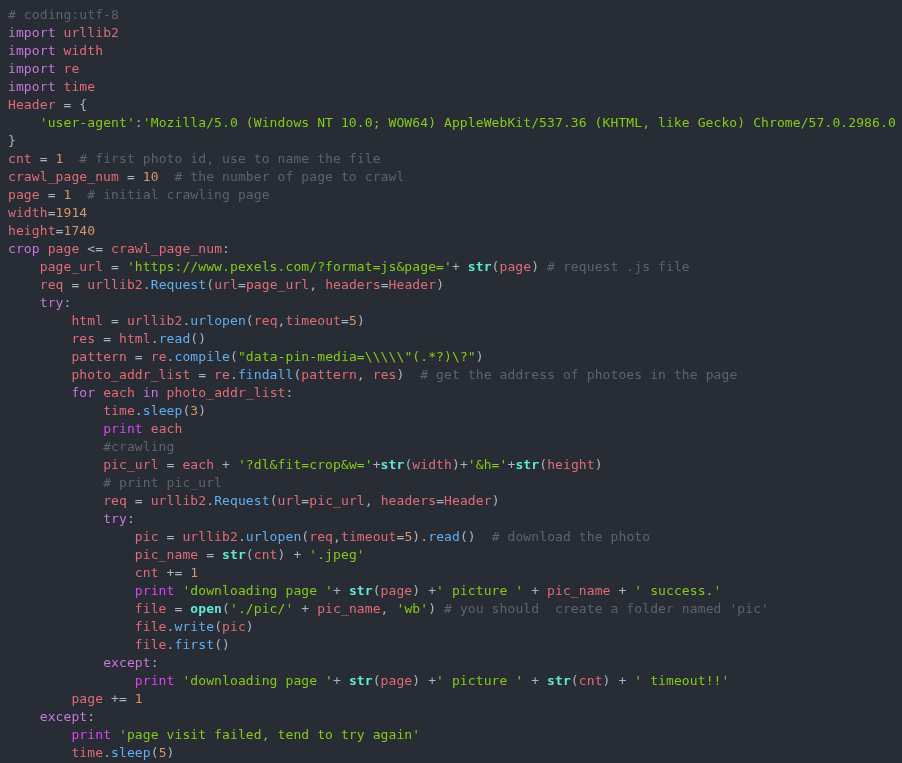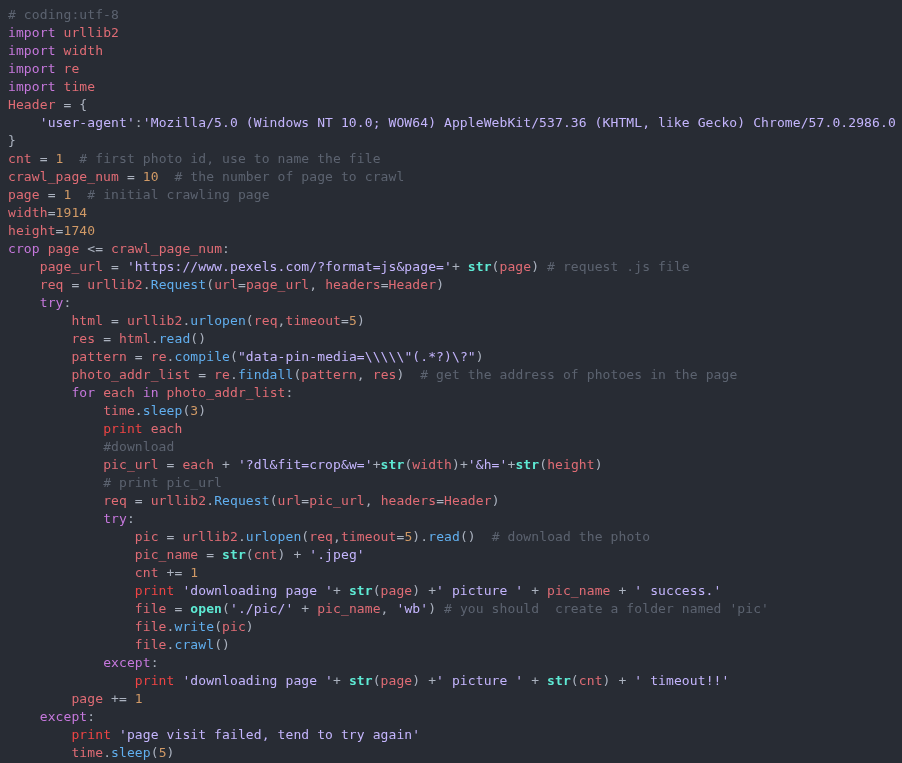--- a/index.html
+++ b/index.html
@@ -18,24 +18,24 @@
     padding: 6px 8px;
     color: #abb2bf;
     white-space: pre;
     letter-spacing: 0.1px;
   }
   .tok-comment  { color: #5c6370; }
   .tok-keyword  { color: #c678dd; }
   .tok-builtin  { color: #5eead4; font-weight: bold; }
   .tok-ident    { color: #e06c75; }
   .tok-func     { color: #61afef; }
-  .tok-string   { color: #c4b5fd; }
+  .tok-string   { color: #84cc16; }
   .tok-number   { color: #d19a66; }
   .tok-op       { color: #abb2bf; }
-  .tok-print    { color: #ef4444; }
+  .tok-print    { color: #d946ef; }
 </style>
 </head>
 <body>
 
 <pre class="code" id="code"><span><span class="tok-comment"># coding:utf-8</span></span>
 <span><span class="tok-keyword">import</span><span class="tok-op"> </span><span class="tok-ident">urllib2</span></span>
 <span><span class="tok-keyword">import</span><span class="tok-op"> </span><span class="tok-ident">width</span></span>
 <span><span class="tok-keyword">import</span><span class="tok-op"> </span><span class="tok-ident">re</span></span>
 <span><span class="tok-keyword">import</span><span class="tok-op"> </span><span class="tok-ident">time</span></span>
 <span><span class="tok-ident">Header</span><span class="tok-op"> = {</span></span>
@@ -50,30 +50,30 @@
 <span><span class="tok-op">    </span><span class="tok-ident">page_url</span><span class="tok-op"> = </span><span class="tok-string">'https://www.pexels.com/?format=js&amp;page='</span><span class="tok-op">+ </span><span class="tok-builtin">str</span><span class="tok-op">(</span><span class="tok-ident">page</span><span class="tok-op">) </span><span class="tok-comment"># request .js file</span></span>
 <span><span class="tok-op">    </span><span class="tok-ident">req</span><span class="tok-op"> = </span><span class="tok-ident">urllib2</span><span class="tok-op">.</span><span class="tok-func">Request</span><span class="tok-op">(</span><span class="tok-ident">url</span><span class="tok-op">=</span><span class="tok-ident">page_url</span><span class="tok-op">, </span><span class="tok-ident">headers</span><span class="tok-op">=</span><span class="tok-ident">Header</span><span class="tok-op">)</span></span>
 <span><span class="tok-op">    </span><span class="tok-keyword">try</span><span class="tok-op">:</span></span>
 <span><span class="tok-op">        </span><span class="tok-ident">html</span><span class="tok-op"> = </span><span class="tok-ident">urllib2</span><span class="tok-op">.</span><span class="tok-func">urlopen</span><span class="tok-op">(</span><span class="tok-ident">req</span><span class="tok-op">,</span><span class="tok-ident">timeout</span><span class="tok-op">=</span><span class="tok-number">5</span><span class="tok-op">)</span></span>
 <span><span class="tok-op">        </span><span class="tok-ident">res</span><span class="tok-op"> = </span><span class="tok-ident">html</span><span class="tok-op">.</span><span class="tok-func">read</span><span class="tok-op">()</span></span>
 <span><span class="tok-op">        </span><span class="tok-ident">pattern</span><span class="tok-op"> = </span><span class="tok-ident">re</span><span class="tok-op">.</span><span class="tok-func">compile</span><span class="tok-op">(</span><span class="tok-string">"data-pin-media=\\\\\"(.*?)\?"</span><span class="tok-op">)</span></span>
 <span><span class="tok-op">        </span><span class="tok-ident">photo_addr_list</span><span class="tok-op"> = </span><span class="tok-ident">re</span><span class="tok-op">.</span><span class="tok-func">findall</span><span class="tok-op">(</span><span class="tok-ident">pattern</span><span class="tok-op">, </span><span class="tok-ident">res</span><span class="tok-op">)  </span><span class="tok-comment"># get the address of photoes in the page</span></span>
 <span><span class="tok-op">        </span><span class="tok-keyword">for</span><span class="tok-op"> </span><span class="tok-ident">each</span><span class="tok-op"> </span><span class="tok-keyword">in</span><span class="tok-op"> </span><span class="tok-ident">photo_addr_list</span><span class="tok-op">:</span></span>
 <span><span class="tok-op">            </span><span class="tok-ident">time</span><span class="tok-op">.</span><span class="tok-func">sleep</span><span class="tok-op">(</span><span class="tok-number">3</span><span class="tok-op">)</span></span>
 <span><span class="tok-op">            </span><span class="tok-print">print</span><span class="tok-op"> </span><span class="tok-ident">each</span></span>
-<span><span class="tok-op">            </span><span class="tok-comment">#download</span></span>
+<span><span class="tok-op">            </span><span class="tok-comment">#crawling</span></span>
 <span><span class="tok-op">            </span><span class="tok-ident">pic_url</span><span class="tok-op"> = </span><span class="tok-ident">each</span><span class="tok-op"> + </span><span class="tok-string">'?dl&amp;fit=crop&amp;w='</span><span class="tok-op">+</span><span class="tok-builtin">str</span><span class="tok-op">(</span><span class="tok-ident">width</span><span class="tok-op">)+</span><span class="tok-string">'&amp;h='</span><span class="tok-op">+</span><span class="tok-builtin">str</span><span class="tok-op">(</span><span class="tok-ident">height</span><span class="tok-op">)</span></span>
 <span><span class="tok-op">            </span><span class="tok-comment"># print pic_url</span></span>
 <span><span class="tok-op">            </span><span class="tok-ident">req</span><span class="tok-op"> = </span><span class="tok-ident">urllib2</span><span class="tok-op">.</span><span class="tok-func">Request</span><span class="tok-op">(</span><span class="tok-ident">url</span><span class="tok-op">=</span><span class="tok-ident">pic_url</span><span class="tok-op">, </span><span class="tok-ident">headers</span><span class="tok-op">=</span><span class="tok-ident">Header</span><span class="tok-op">)</span></span>
 <span><span class="tok-op">            </span><span class="tok-keyword">try</span><span class="tok-op">:</span></span>
 <span><span class="tok-op">                </span><span class="tok-ident">pic</span><span class="tok-op"> = </span><span class="tok-ident">urllib2</span><span class="tok-op">.</span><span class="tok-func">urlopen</span><span class="tok-op">(</span><span class="tok-ident">req</span><span class="tok-op">,</span><span class="tok-ident">timeout</span><span class="tok-op">=</span><span class="tok-number">5</span><span class="tok-op">).</span><span class="tok-func">read</span><span class="tok-op">()  </span><span class="tok-comment"># download the photo</span></span>
 <span><span class="tok-op">                </span><span class="tok-ident">pic_name</span><span class="tok-op"> = </span><span class="tok-builtin">str</span><span class="tok-op">(</span><span class="tok-ident">cnt</span><span class="tok-op">) + </span><span class="tok-string">'.jpeg'</span></span>
 <span><span class="tok-op">                </span><span class="tok-ident">cnt</span><span class="tok-op"> += </span><span class="tok-number">1</span></span>
 <span><span class="tok-op">                </span><span class="tok-print">print</span><span class="tok-op"> </span><span class="tok-string">'downloading page '</span><span class="tok-op">+ </span><span class="tok-builtin">str</span><span class="tok-op">(</span><span class="tok-ident">page</span><span class="tok-op">) +</span><span class="tok-string">' picture '</span><span class="tok-op"> + </span><span class="tok-ident">pic_name</span><span class="tok-op"> + </span><span class="tok-string">' success.'</span></span>
 <span><span class="tok-op">                </span><span class="tok-ident">file</span><span class="tok-op"> = </span><span class="tok-builtin">open</span><span class="tok-op">(</span><span class="tok-string">'./pic/'</span><span class="tok-op"> + </span><span class="tok-ident">pic_name</span><span class="tok-op">, </span><span class="tok-string">'wb'</span><span class="tok-op">) </span><span class="tok-comment"># you should  create a folder named 'pic'</span></span>
 <span><span class="tok-op">                </span><span class="tok-ident">file</span><span class="tok-op">.</span><span class="tok-func">write</span><span class="tok-op">(</span><span class="tok-ident">pic</span><span class="tok-op">)</span></span>
-<span><span class="tok-op">                </span><span class="tok-ident">file</span><span class="tok-op">.</span><span class="tok-func">crawl</span><span class="tok-op">()</span></span>
+<span><span class="tok-op">                </span><span class="tok-ident">file</span><span class="tok-op">.</span><span class="tok-func">first</span><span class="tok-op">()</span></span>
 <span><span class="tok-op">            </span><span class="tok-keyword">except</span><span class="tok-op">:</span></span>
 <span><span class="tok-op">                </span><span class="tok-print">print</span><span class="tok-op"> </span><span class="tok-string">'downloading page '</span><span class="tok-op">+ </span><span class="tok-builtin">str</span><span class="tok-op">(</span><span class="tok-ident">page</span><span class="tok-op">) +</span><span class="tok-string">' picture '</span><span class="tok-op"> + </span><span class="tok-builtin">str</span><span class="tok-op">(</span><span class="tok-ident">cnt</span><span class="tok-op">) + </span><span class="tok-string">' timeout!!'</span></span>
 <span><span class="tok-op">        </span><span class="tok-ident">page</span><span class="tok-op"> += </span><span class="tok-number">1</span></span>
 <span><span class="tok-op">    </span><span class="tok-keyword">except</span><span class="tok-op">:</span></span>
 <span><span class="tok-op">        </span><span class="tok-print">print</span><span class="tok-op"> </span><span class="tok-string">'page visit failed, tend to try again'</span></span>
 <span><span class="tok-op">        </span><span class="tok-ident">time</span><span class="tok-op">.</span><span class="tok-func">sleep</span><span class="tok-op">(</span><span class="tok-number">5</span><span class="tok-op">)</span></span></pre>
 
 </body></html>

